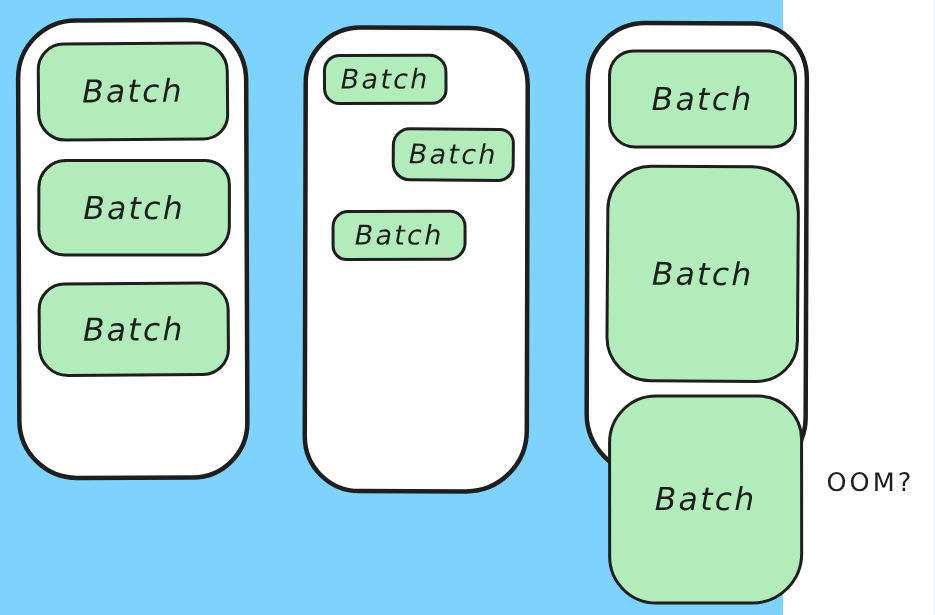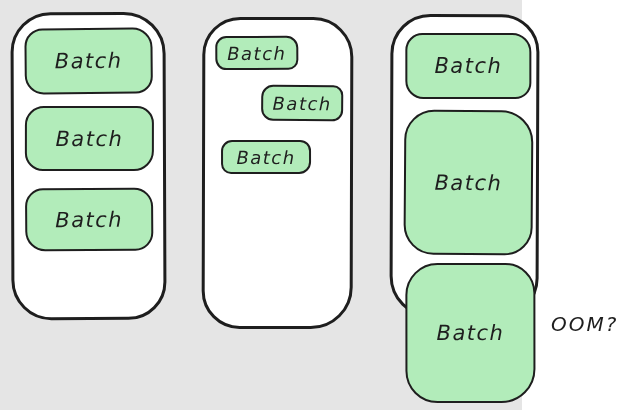--- a/index.html
+++ b/index.html
@@ -12,21 +12,21 @@
   html, body {
     margin: 0;
     padding: 0;
     background: #ffffff;
     font-family: "DejaVu Sans", sans-serif;
   }
   .canvas {
     position: relative;
     width: 522px;
     height: 410px;
-    background: #e5e5e5;
+    background: #7dd3fc;
     overflow: visible;
     color: var(--text);
   }
   .container {
     position: absolute;
     background: var(--container-fill);
     border: 3.5px solid var(--stroke);
   }
   .batch {
     position: absolute;
@@ -56,22 +56,21 @@
 
   
   .batch-c1 { left: 12px; top: 16px;  width: 126px; height: 66px;  border-radius: 17px 19px 16px 18px; font-size: 21px; transform: rotate(-0.2deg); }
   .batch-c2 { left: 11px; top: 93px;  width: 129px; height: 145px; border-radius: 30px 32px 28px 30px; font-size: 21px; transform: rotate(0.2deg); }
   .batch-c3 { left: 13px; top: 246px; width: 130px; height: 140px; border-radius: 32px 30px 34px 32px; font-size: 21px; transform: rotate(-0.25deg); }
 
   .oom-label {
     position: absolute;
     left: 551px;
     top: 312px;
-    font-size: 20px;
-    font-style: italic;
+    font-size: 17px;
     letter-spacing: 2px;
     color: var(--text);
     white-space: nowrap;
   }
 </style>
 </head>
 <body>
 
 <div class="canvas">
 

